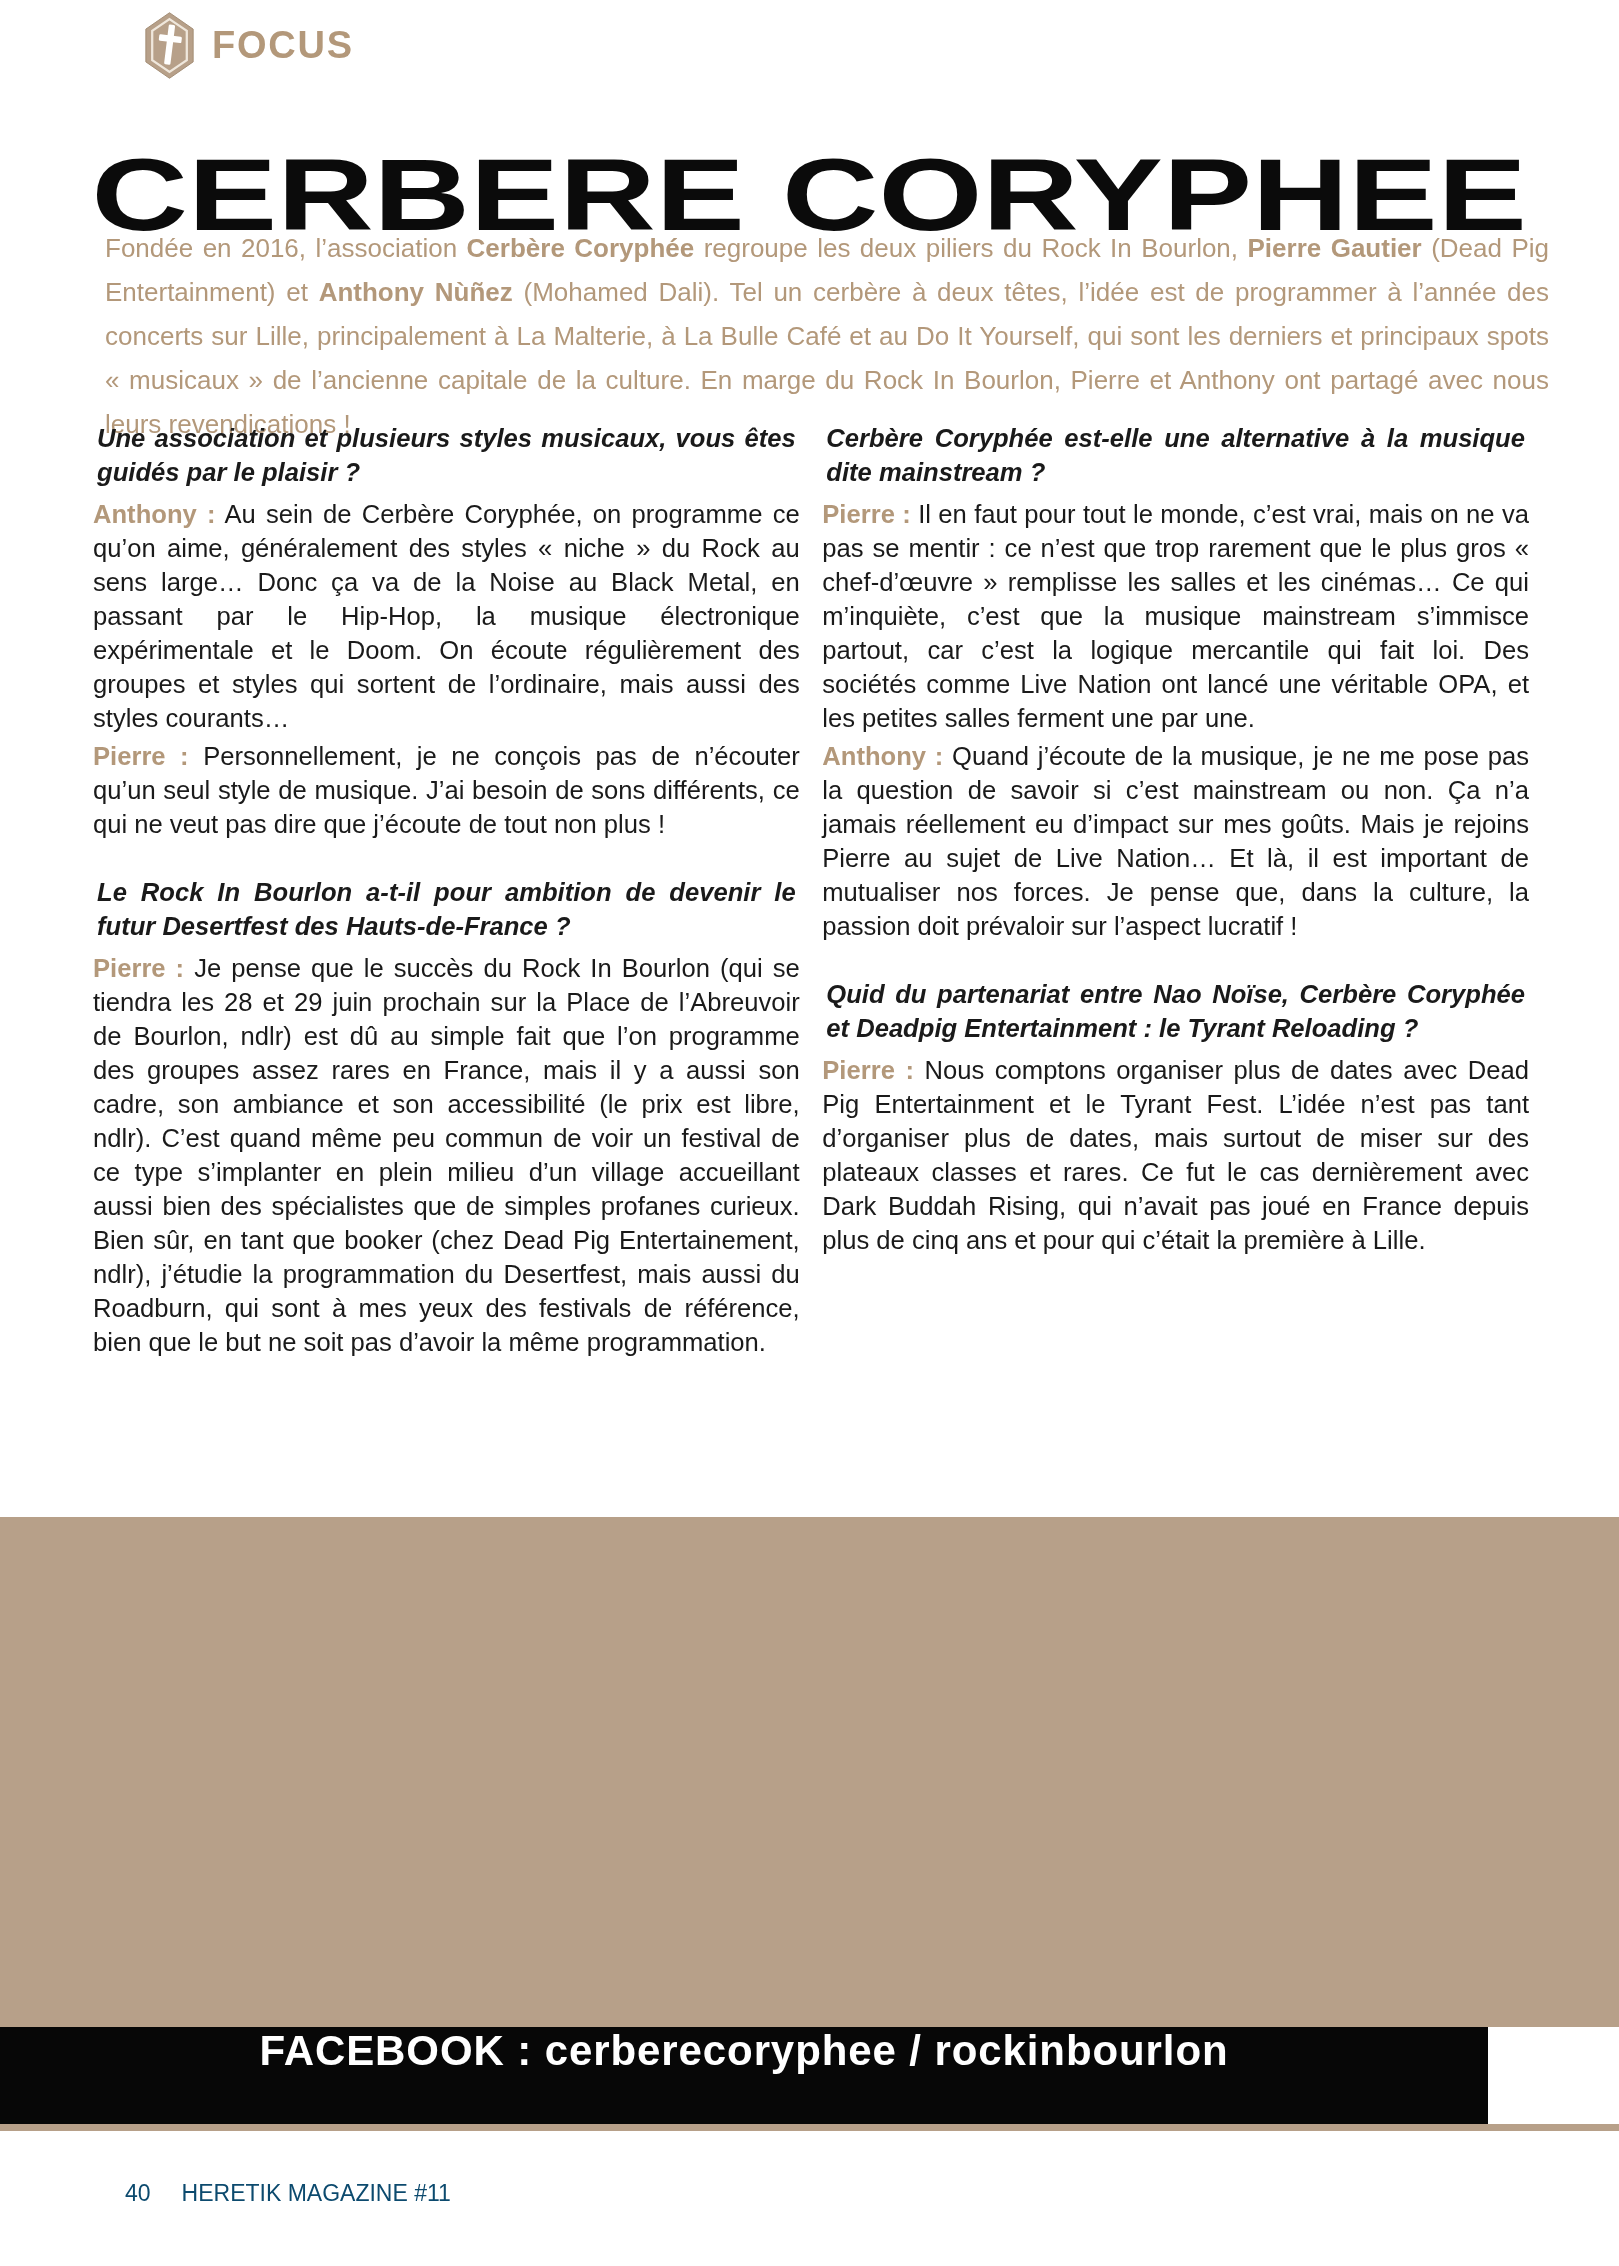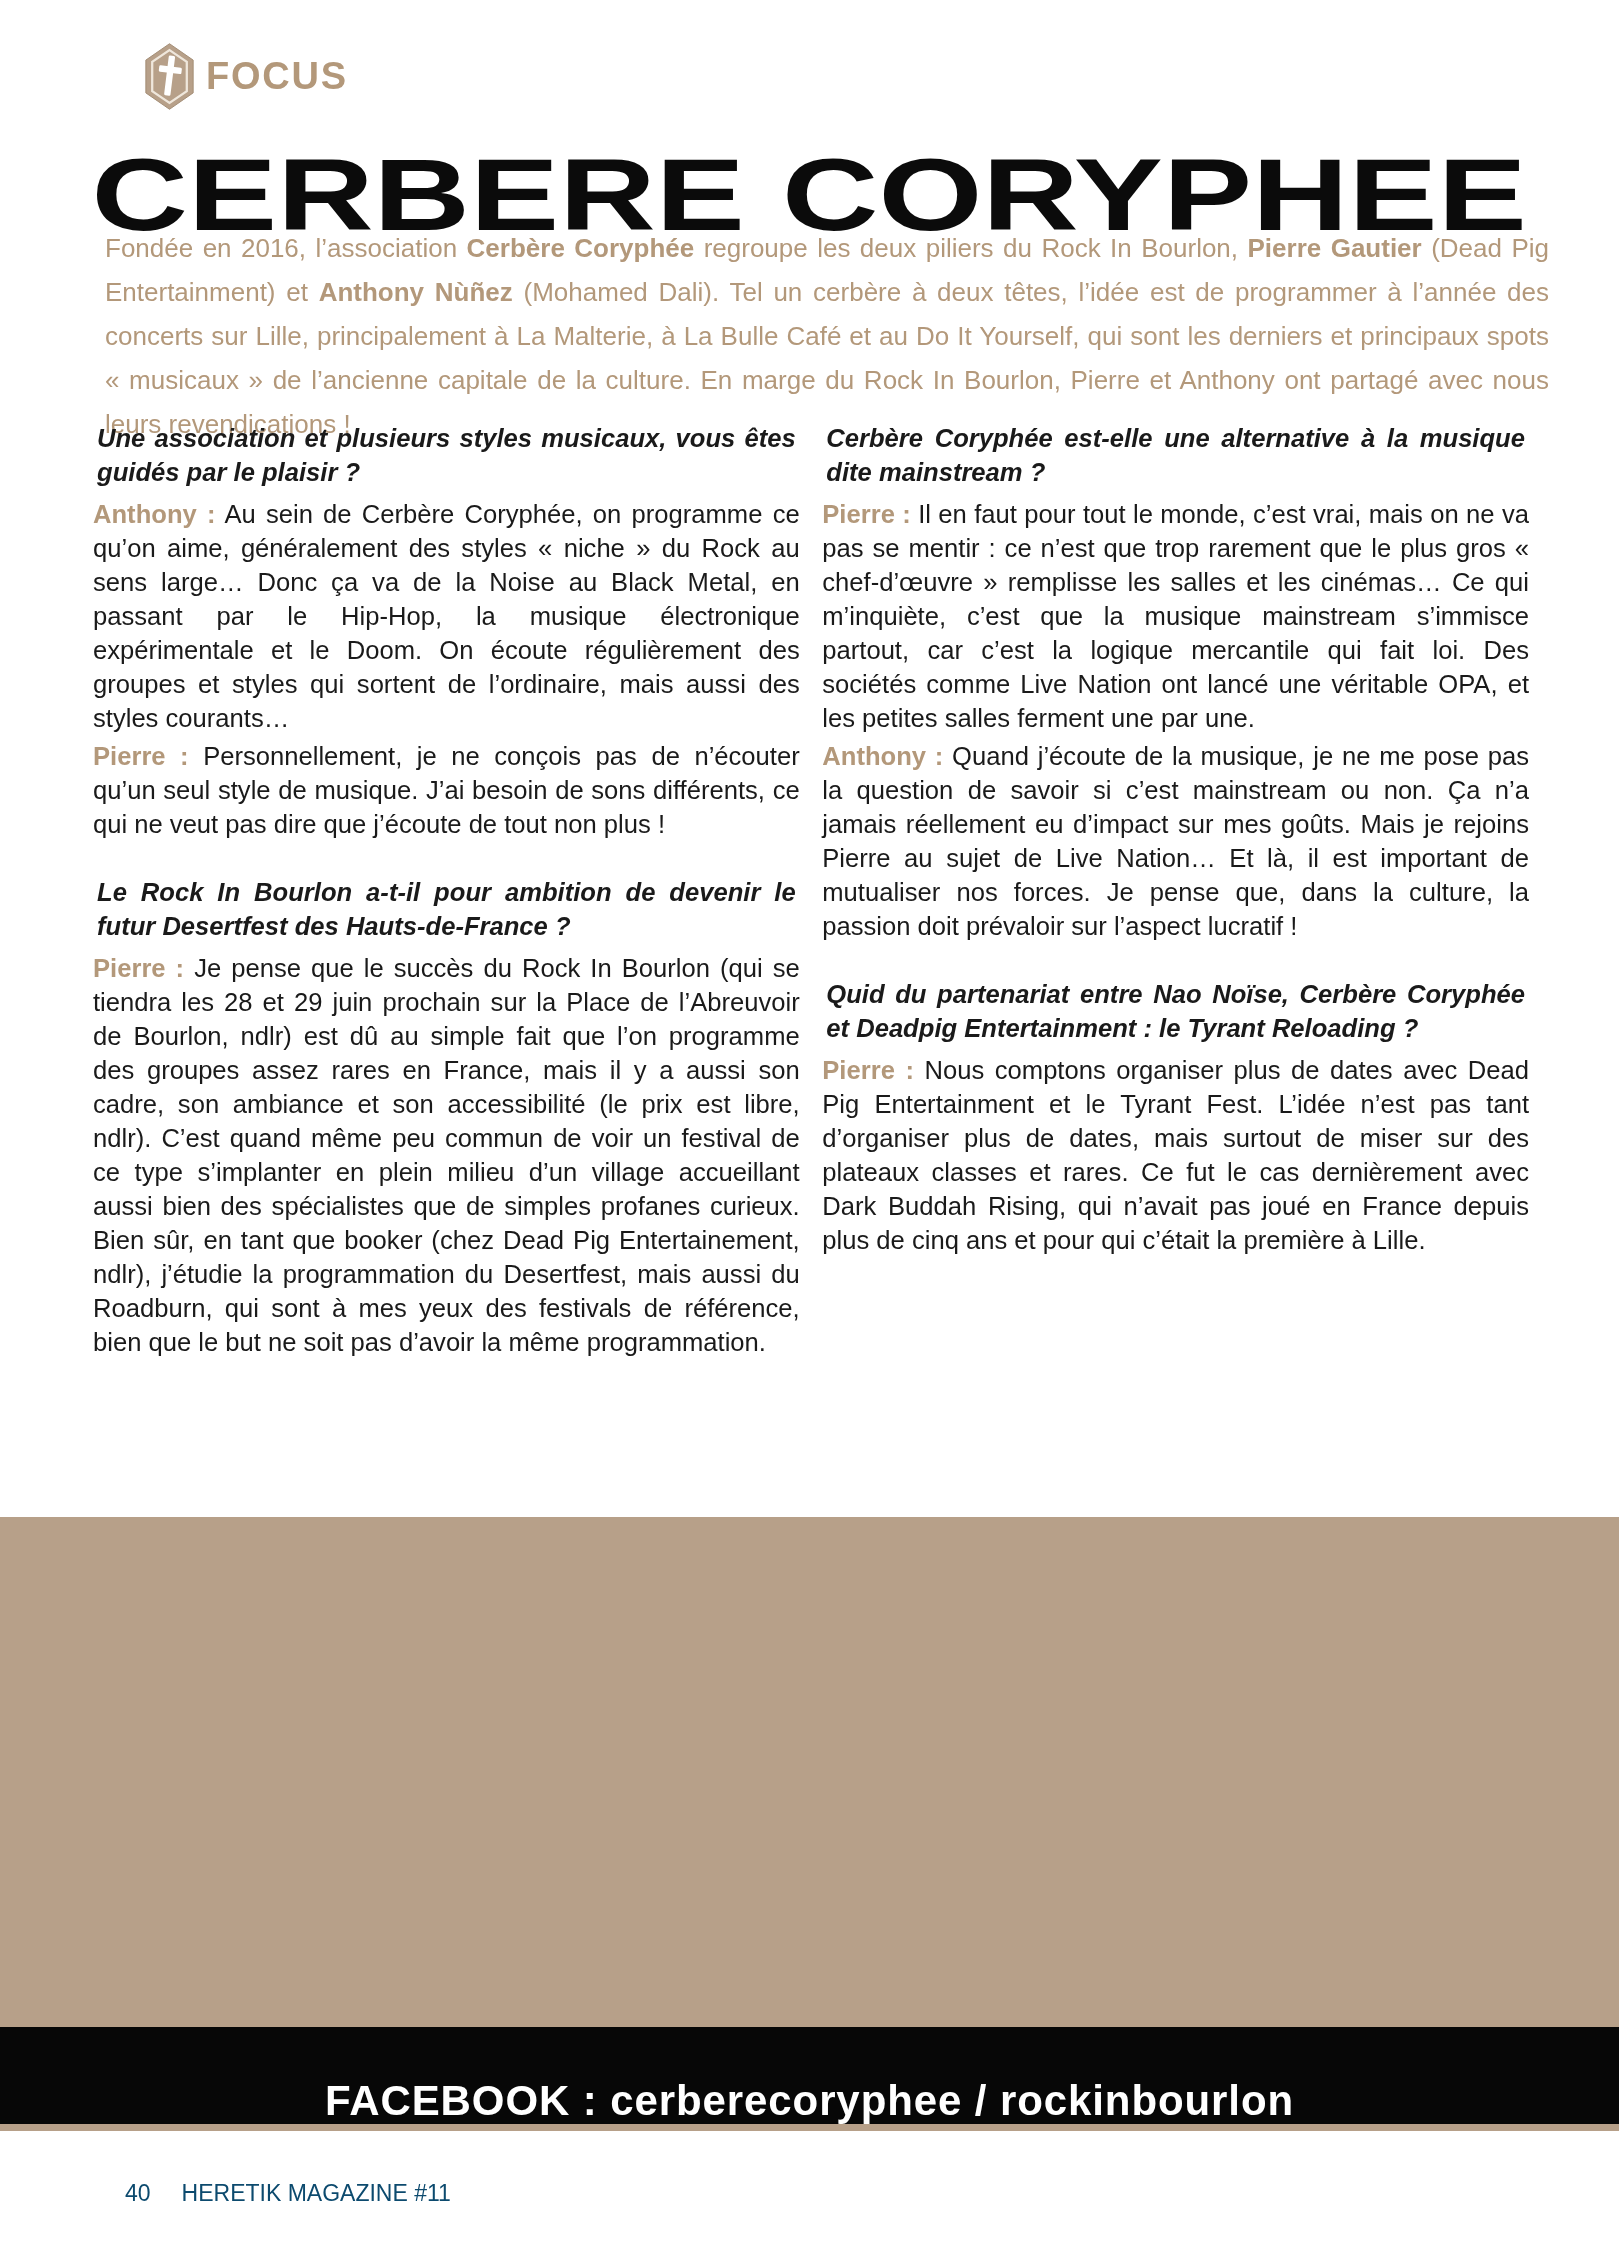--- a/index.html
+++ b/index.html
@@ -1,21 +1,21 @@
 <!DOCTYPE html>
 <html lang="fr" style="--accent: #b3987a; --tan: #b7a089; --ink: #1a1a1a;font-size:14.6px"><head>
 <meta charset="utf-8">
 <style>
   html,body { margin:0; padding:0; background:#ffffff; }
   .page {
     position:relative; width:1619px; height:2266px; background:#ffffff;
     font-family:"Liberation Sans", sans-serif; color:var(--ink,#1a1a1a); overflow:hidden;
   }
   
-  .section-header { position:absolute; left:143px; top:41px; display:flex; align-items:center; gap:10px; }
+  .section-header { position:absolute; left:143px; top:10px; display:flex; align-items:center; gap:16px; }
   .focus-label { font-size:38px; font-weight:bold; color:var(--accent,#b3987a); letter-spacing:1.8px; }
   
   .title-wrap { position:absolute; left:89px; top:102px; width:1444px; height:102px;margin-top:42px; }
   .title-wrap text { font-family:"Liberation Sans", sans-serif; font-weight:bold; fill:#0b0b0b; }
   
   .intro {
     position:absolute; left:105px; top:200px; width:1444px;
     font-size:26px; line-height:44px; text-align:justify; color:var(--accent,#b3987a);
   }
   .intro b { font-weight:bold; }
@@ -26,22 +26,22 @@
   
   .columns { position:absolute; left:89px; top:413px; width:1444px; display:flex; gap:14.6px; }
   .col { width:715px; font-size:25.6px; line-height:34px; text-align:justify; color:var(--ink,#1a1a1a); }
   .qa-group + .qa-group { margin-top:34px; }
   .question { font-weight:bold; font-style:italic; margin:8px; }
   .answer { margin:4px; }
   .speaker { color:var(--accent,#b3987a); font-weight:bold; }
   
   .banner-tan { position:absolute; left:0; top:1517px; width:1619px; height:510px; background:var(--tan,#b7a089); }
   .banner-black {
-    position:absolute; left:0; top:2027px; width:1619px; height:98px; background:#070707;
-    display:flex; align-items:flex-end; justify-content:center;
+    position:absolute; left:0; top:2027px; width:1488px; height:98px; background:#070707;
+    display:flex; align-items:flex-start; justify-content:center;
   }
   .fb-text { color:#ffffff; font-weight:bold; font-size:42px; letter-spacing:0.9px; }
   .banner-line { position:absolute; left:0; top:2124px; width:1619px; height:7.3px; background:var(--tan,#b7a089); }
   
   .footer { position:absolute; left:125px; top:2180px; display:flex; gap:31px; font-size:23px; color:#0c4a6e; }
 </style>
 </head>
 <body>
 
 <div class="page">

